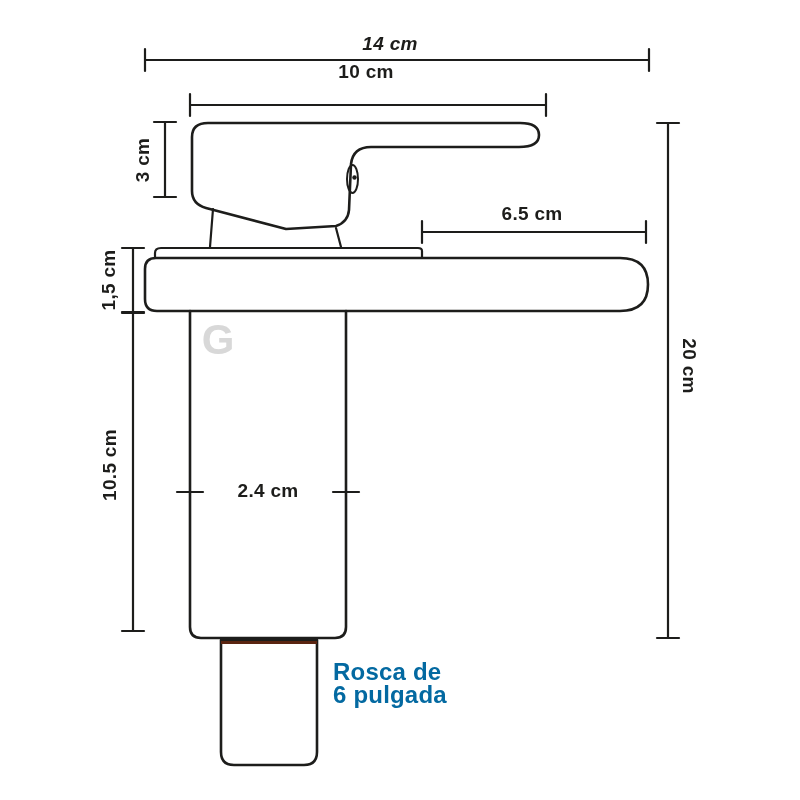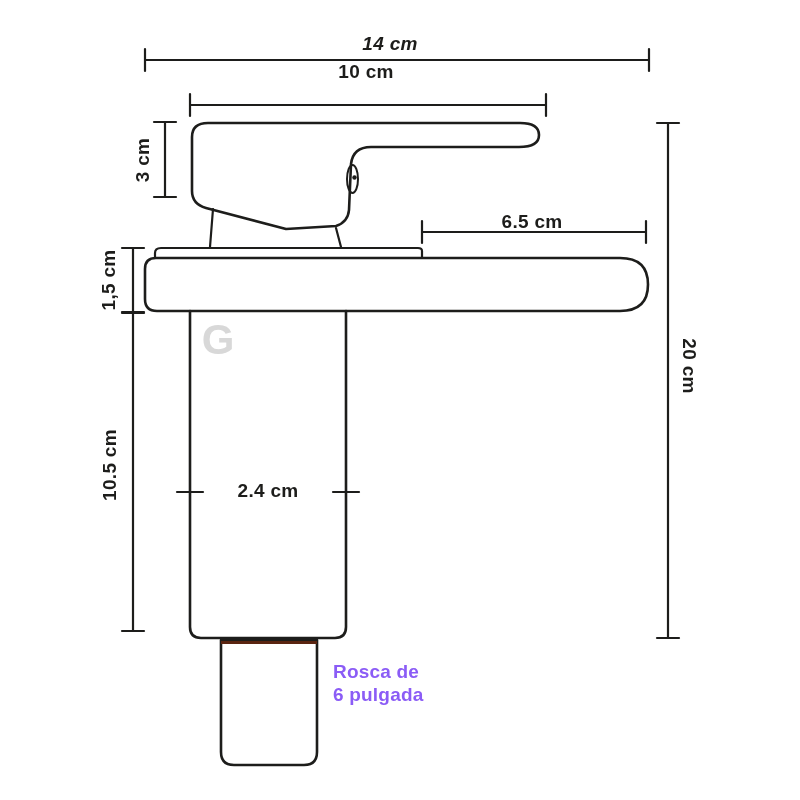--- a/index.html
+++ b/index.html
@@ -17,22 +17,22 @@
     font-size:19px;
     font-weight:700;
     letter-spacing:.3px;
     white-space:nowrap;
     transform:translate(-50%,-50%);
   }
   .dim-label.rot-ccw{transform:translate(-50%,-50%) rotate(-90deg);}
   .dim-label.rot-cw{transform:translate(-50%,-50%) rotate(90deg);}
   .note-block{
     position:absolute;
-    color:#8b5cf6;
-    font-size:19px;
+    color:#0369a1;
+    font-size:24px;
     font-weight:700;
     letter-spacing:.2px;
     line-height:23px;
     white-space:nowrap;
   }
   
   .ln{stroke:#1d1d1b;fill:none;stroke-linecap:round;stroke-linejoin:round;}
   .outline{stroke-width:2.6;}
   .dim{stroke-width:2.2;}
   .thin{stroke-width:2.2;}
@@ -122,21 +122,21 @@
       <path class="ln dim" d="M333,492 H359"></path>
     </g>
   </svg>
 
   <div class="dim-label" style="left:390px;top:44px;font-style:italic;">14 cm</div>
 
   <div class="dim-label" style="left:366px;top:72px;">10 cm</div>
 
   <div class="dim-label rot-ccw" style="left:143px;top:160px;">3 cm</div>
 
-  <div class="dim-label" style="left:532px;top:214px;margin-top:8px;">6.5 cm</div>
+  <div class="dim-label" style="left:532px;top:214px;">6.5 cm</div>
 
   <div class="dim-label rot-ccw" style="left:109px;top:280px;">1,5 cm</div>
 
   <div class="dim-label rot-ccw" style="left:110px;top:465px;">10.5 cm</div>
 
   <div class="dim-label" style="left:268px;top:491px;">2.4 cm</div>
 
   <div class="dim-label rot-cw" style="left:689px;top:366px;">20 cm</div>
 
   <div class="note-block" style="left:333px;top:660px;">

